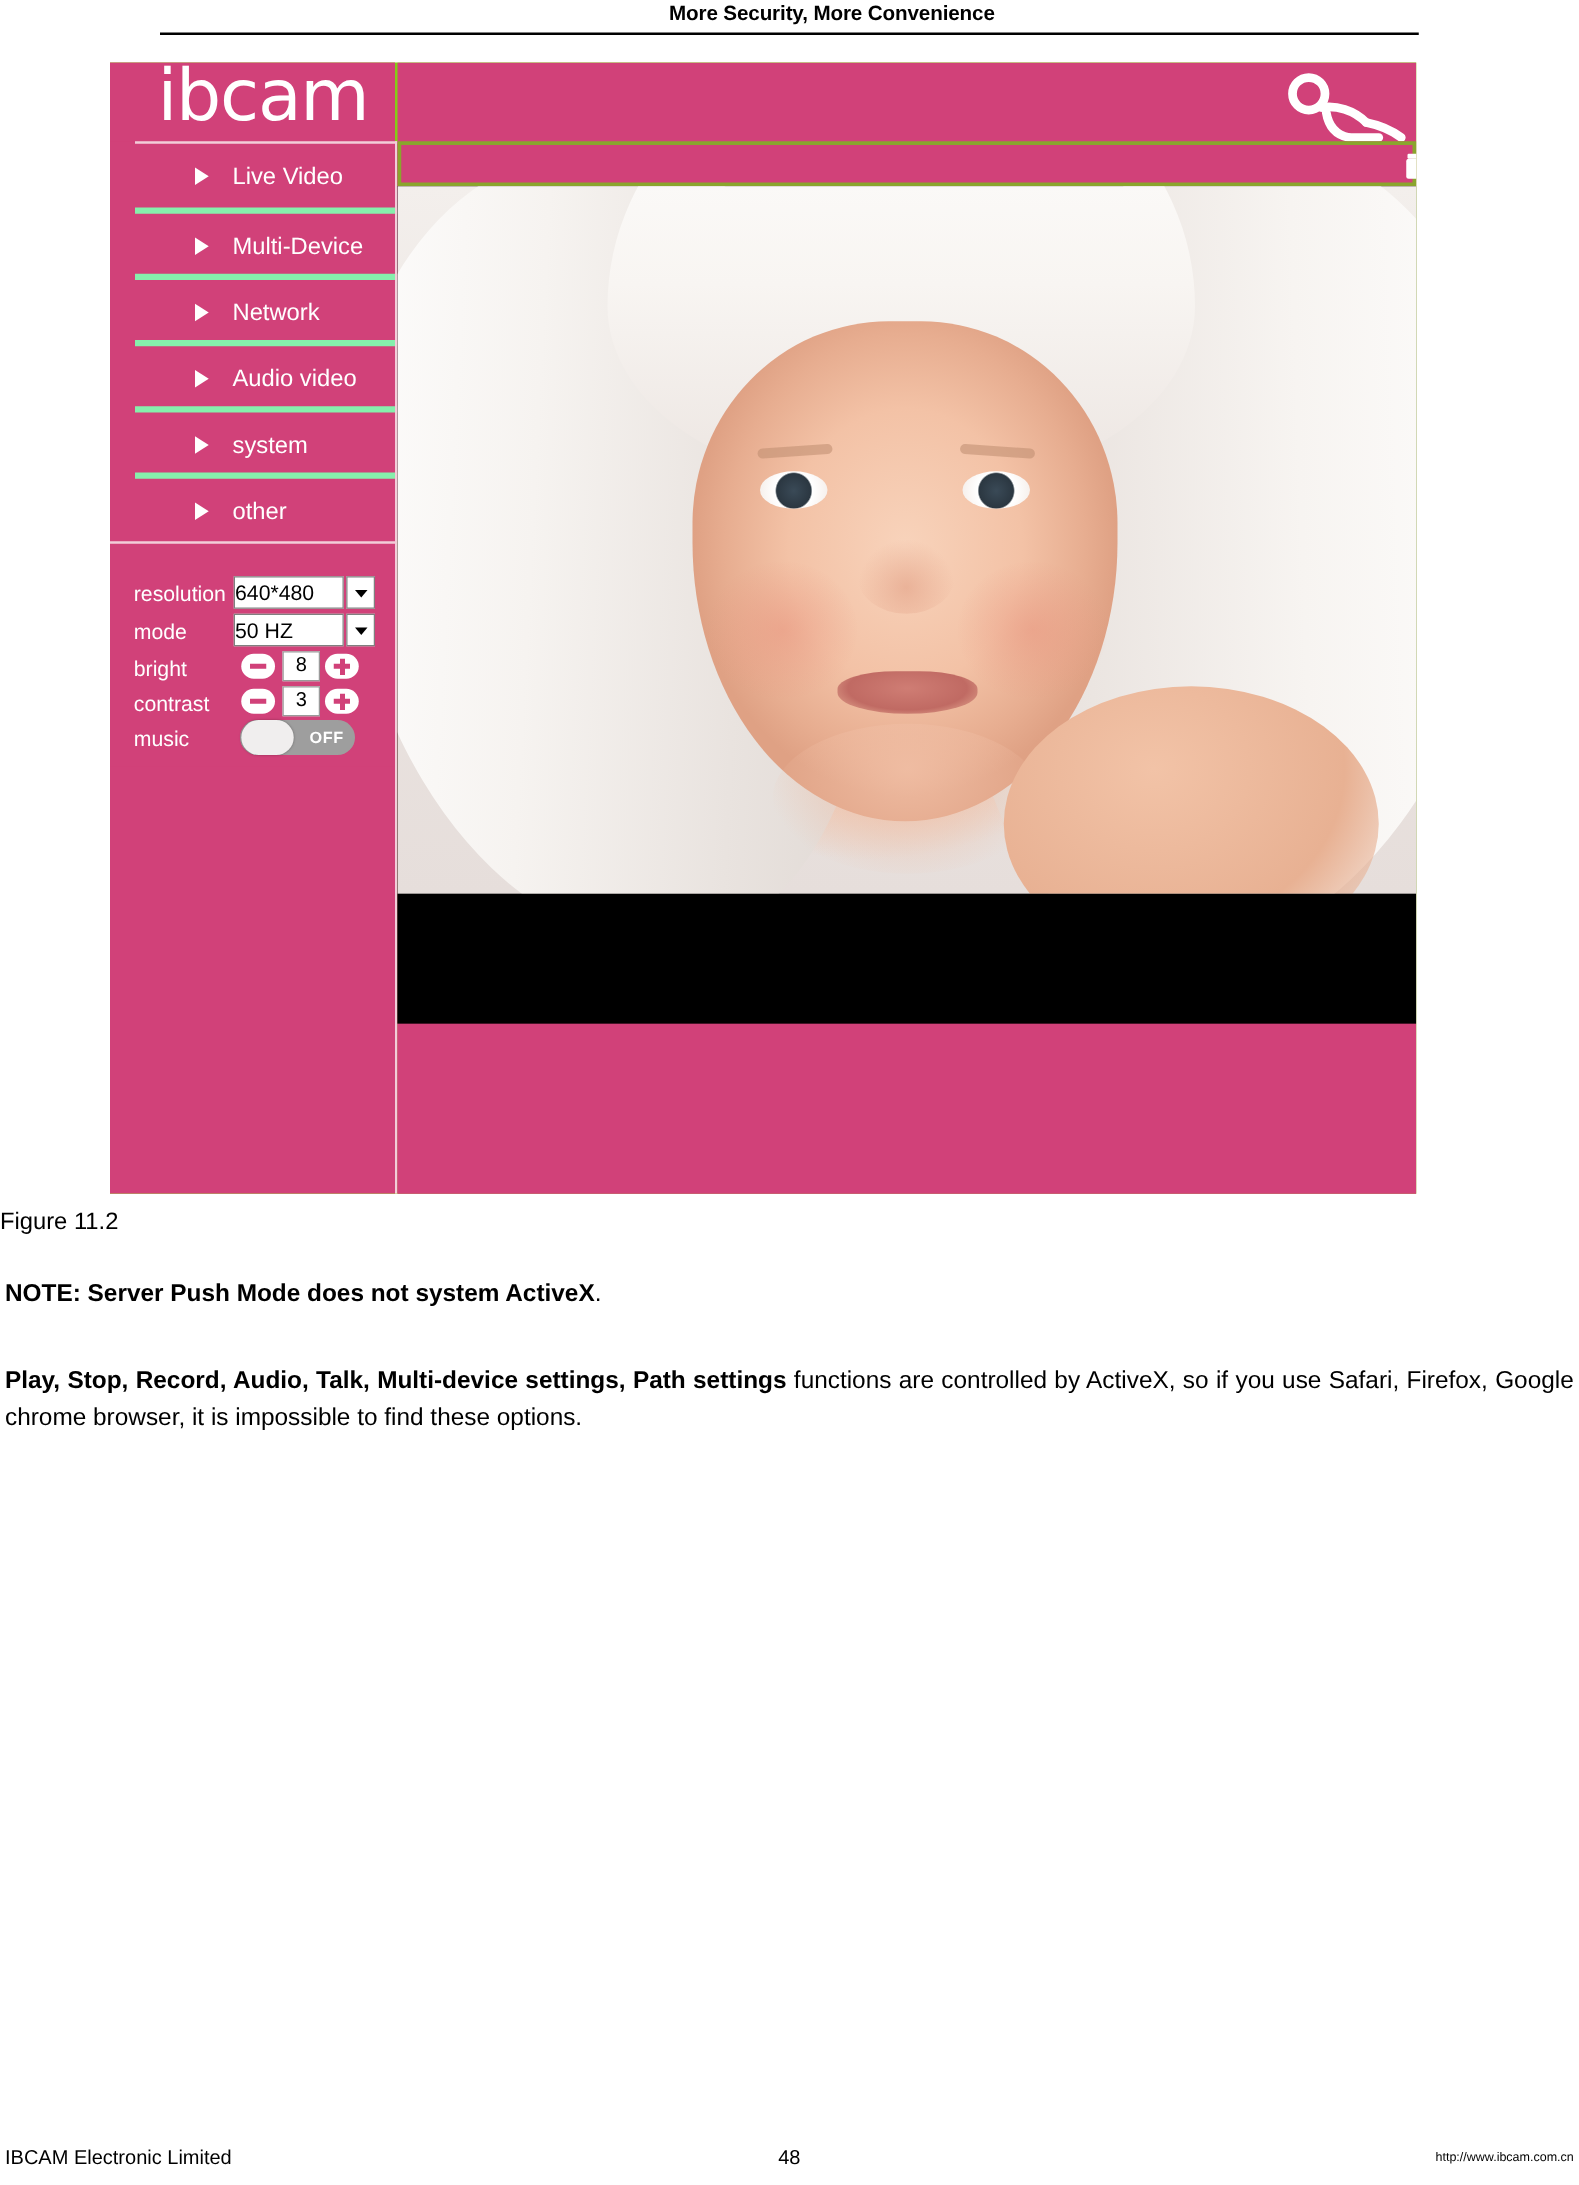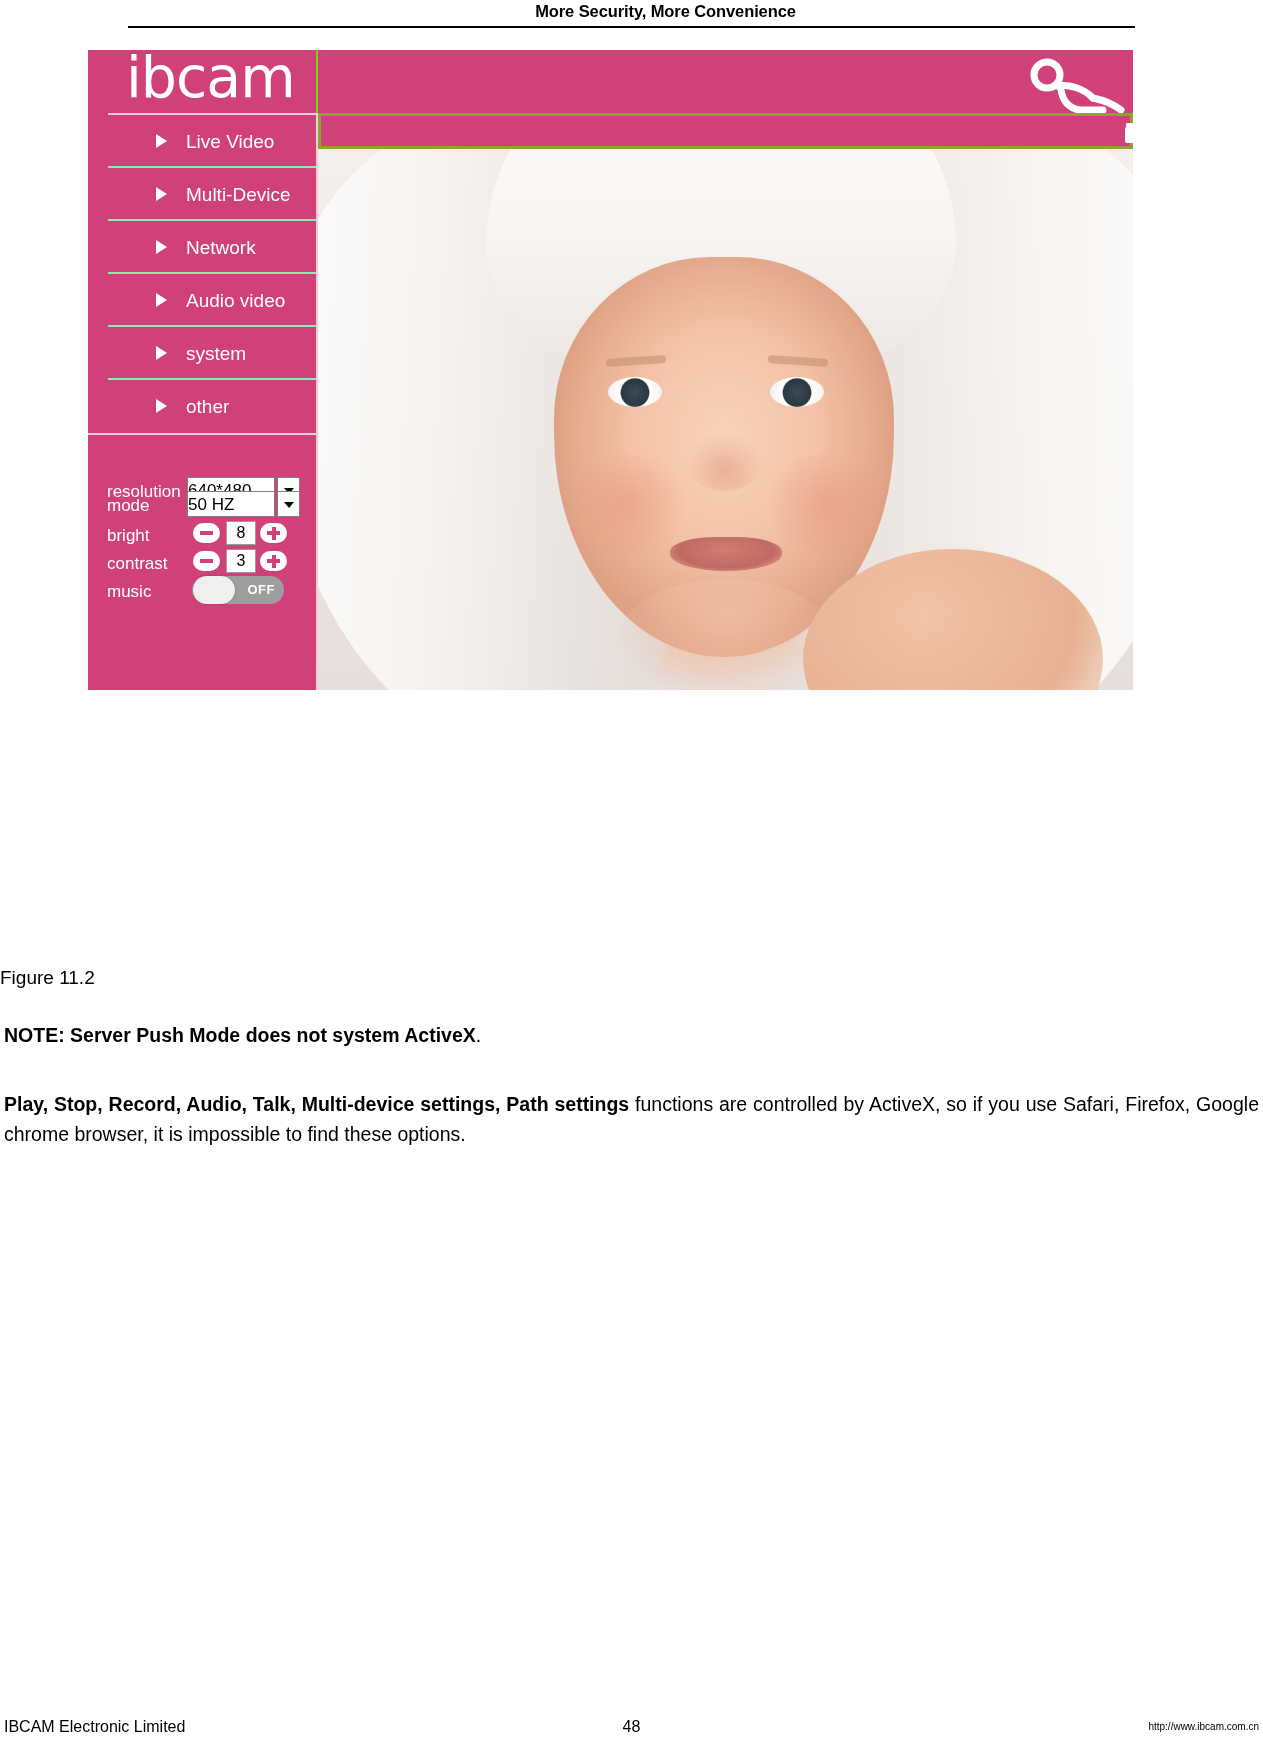--- a/index.html
+++ b/index.html
@@ -46,21 +46,21 @@
   .figure-wrap {
     position: absolute;
     left: 88px; top: 50px;
     width: 1045px;
     height: 905px;
   }
   .app-window {
     position: absolute;
     left: 0; top: 0;
     width: 1045px;
-    height: 640px;
+    height: 905px;
     background: #84cc16;
     overflow: hidden;
   }
 
   
   .sidebar {
     position: absolute;
     left: 0; top: 0;
     width: 228px;
     height: 905px;
@@ -87,21 +87,21 @@
 
   .menu {
     position: absolute;
     left: 0; top: 63px;
     width: 228px;
     padding-left: 20px;
   }
   .menu-item {
     position: relative;
     height: 53px;
-    border-top: 2px solid #86efac;
+    border-top: 5px solid #86efac;
     box-sizing: border-box;
     background: #d14179;
     cursor: pointer;
   }
   .menu-item:first-child { border-top: 2px solid #f2cdd9; }
   .menu-arrow {
     position: absolute;
     left: 48px; top: 19px;
     width: 0; height: 0;
     border-left: 11px solid #ffffff;
@@ -126,21 +126,21 @@
     border-top: 2px solid #f2cdd9;
     box-sizing: border-box;
     background: #d14179;
   }
   .setting-row {
     position: absolute;
     left: 0;
     width: 228px;
     height: 30px;
   }
-  .setting-row.r0 { top: 42px; padding-left: 16px; }
+  .setting-row.r0 { top: 26px; padding-left: 16px; }
   .setting-row.r1 { top: 56px; }
   .setting-row.r2 { top: 86px; }
   .setting-row.r3 { top: 114px; }
   .setting-row.r4 { top: 142px; }
   .setting-label {
     position: absolute;
     left: 19px; top: 4px;
     font-size: 17px;
     color: #ffffff;
     line-height: 22px;

